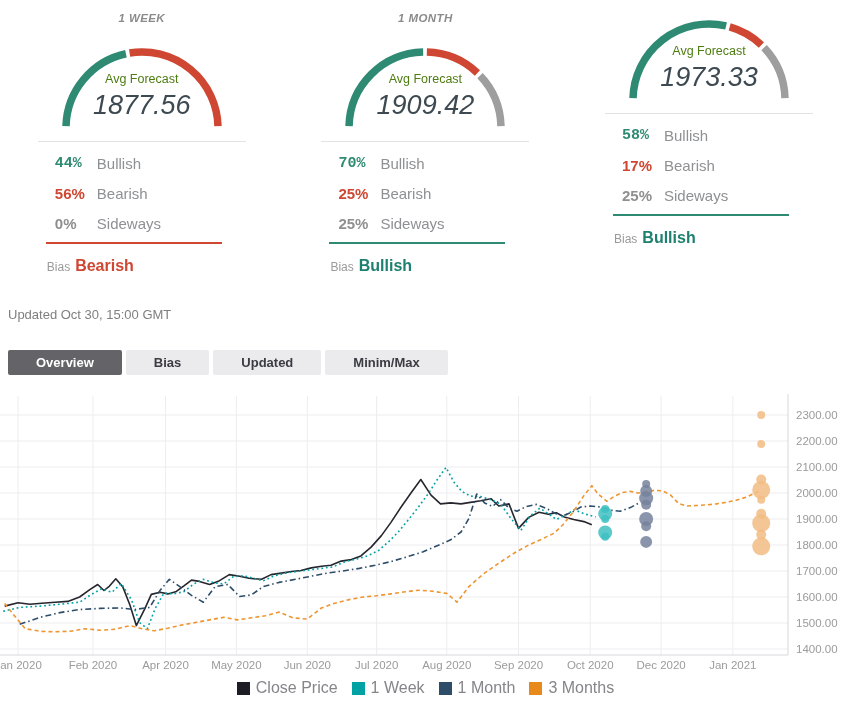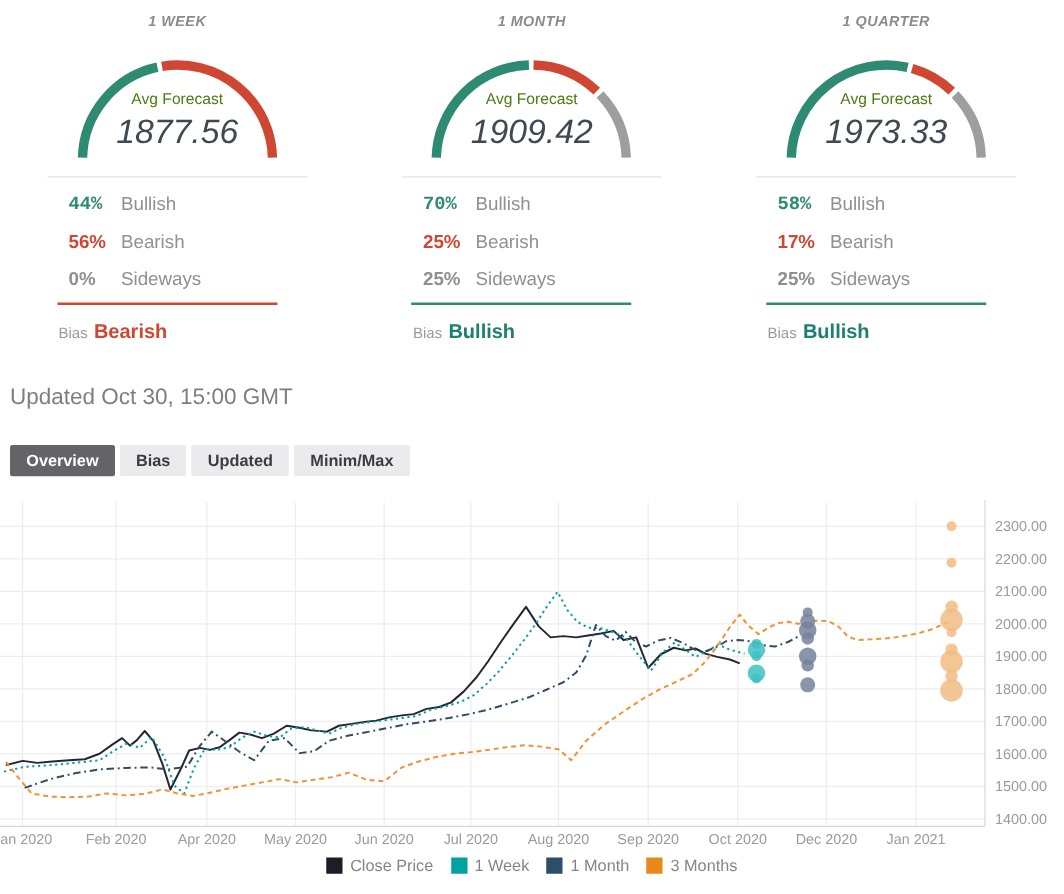--- a/index.html
+++ b/index.html
@@ -20,27 +20,27 @@
   .pct-val.bearish{color:#cf4732;}
   .pct-val.sideways{color:#8f8f8f;}
   .pct-label{color:#8f9093;}
   .bias-underline{height:2px;margin:4px 0 0 8px;width:176px;background:#bbb;}
   .bias-underline.bearish{background:#cf4732;}
   .bias-underline.bullish{background:#2e8a72;}
   .bias-row{margin-top:13px;padding-left:9px;font-size:12px;color:#9a9a9a;display:flex;align-items:baseline;}
   .bias-value{font-size:16px;font-weight:bold;margin-left:5px;}
   .bias-value.bearish{color:#cf4732;}
   .bias-value.bullish{color:#1e8170;}
-  .updated{margin:32px 0 0 8px;font-size:18px;color:#7f7f7f;}
+  .updated{margin:32px 0 0 8px;font-size:13px;color:#7f7f7f;}
   .tabs{display:flex;gap:4px;margin:28px 0 0 8px;}
-  .tab{padding:5px 13px;background:#ebebed;color:#3b3b42;font-size:13px;font-weight:bold;border-radius:2px;cursor:pointer;white-space:nowrap;}
+  .tab{padding:5px 28px;background:#ebebed;color:#3b3b42;font-size:13px;font-weight:bold;border-radius:2px;cursor:pointer;white-space:nowrap;}
   .tab.active{background:#646468;color:#fff;}
   .chart-block{margin-top:13px;}
   #chart{display:block;}
-  .legend{display:flex;justify-content:center;align-items:center;gap:14px;font-size:13px;color:#85858a;margin-top:1px;}
+  .legend{display:flex;justify-content:center;align-items:center;gap:14px;font-size:16px;color:#85858a;margin-top:1px;}
   .legend-item{display:flex;align-items:center;gap:6px;cursor:pointer;}
   .swatch{width:13px;height:13px;display:inline-block;background:#999;}
 </style>
 </head>
 <body>
 
 <div class="poll-row">
   <div class="poll-col">
     <div class="poll-inner">
       <div class="poll-period">1 WEEK</div>
@@ -105,21 +105,20 @@
       <div class="bias-underline bullish"></div>
       <div class="bias-row">
           <span>Bias</span>
           <span class="bias-value bullish">Bullish</span>
         </div>
     </div>
   </div>
 
   <div class="poll-col">
     <div class="poll-inner">
-      <div class="poll-period">1 QUARTER</div>
       <div class="gauge-wrap">
         <svg width="208" height="92" class="gauge-svg">
             <path d="M28.02 86.14 A76 76 0 0 1 121.10 13.95" stroke="#2e8a72" stroke-width="7.5" fill="none"></path>
             <path d="M124.69 14.87 A76 76 0 0 1 156.41 32.96" stroke="#cf4732" stroke-width="7.5" fill="none"></path>
             <path d="M159.04 35.59 A76 76 0 0 1 179.98 86.14" stroke="#9e9e9e" stroke-width="7.5" fill="none"></path>
           </svg>
         <div class="gauge-avg-label">Avg Forecast</div>
         <div class="gauge-value">1973.33</div>
       </div>
       <div class="divider"></div>

